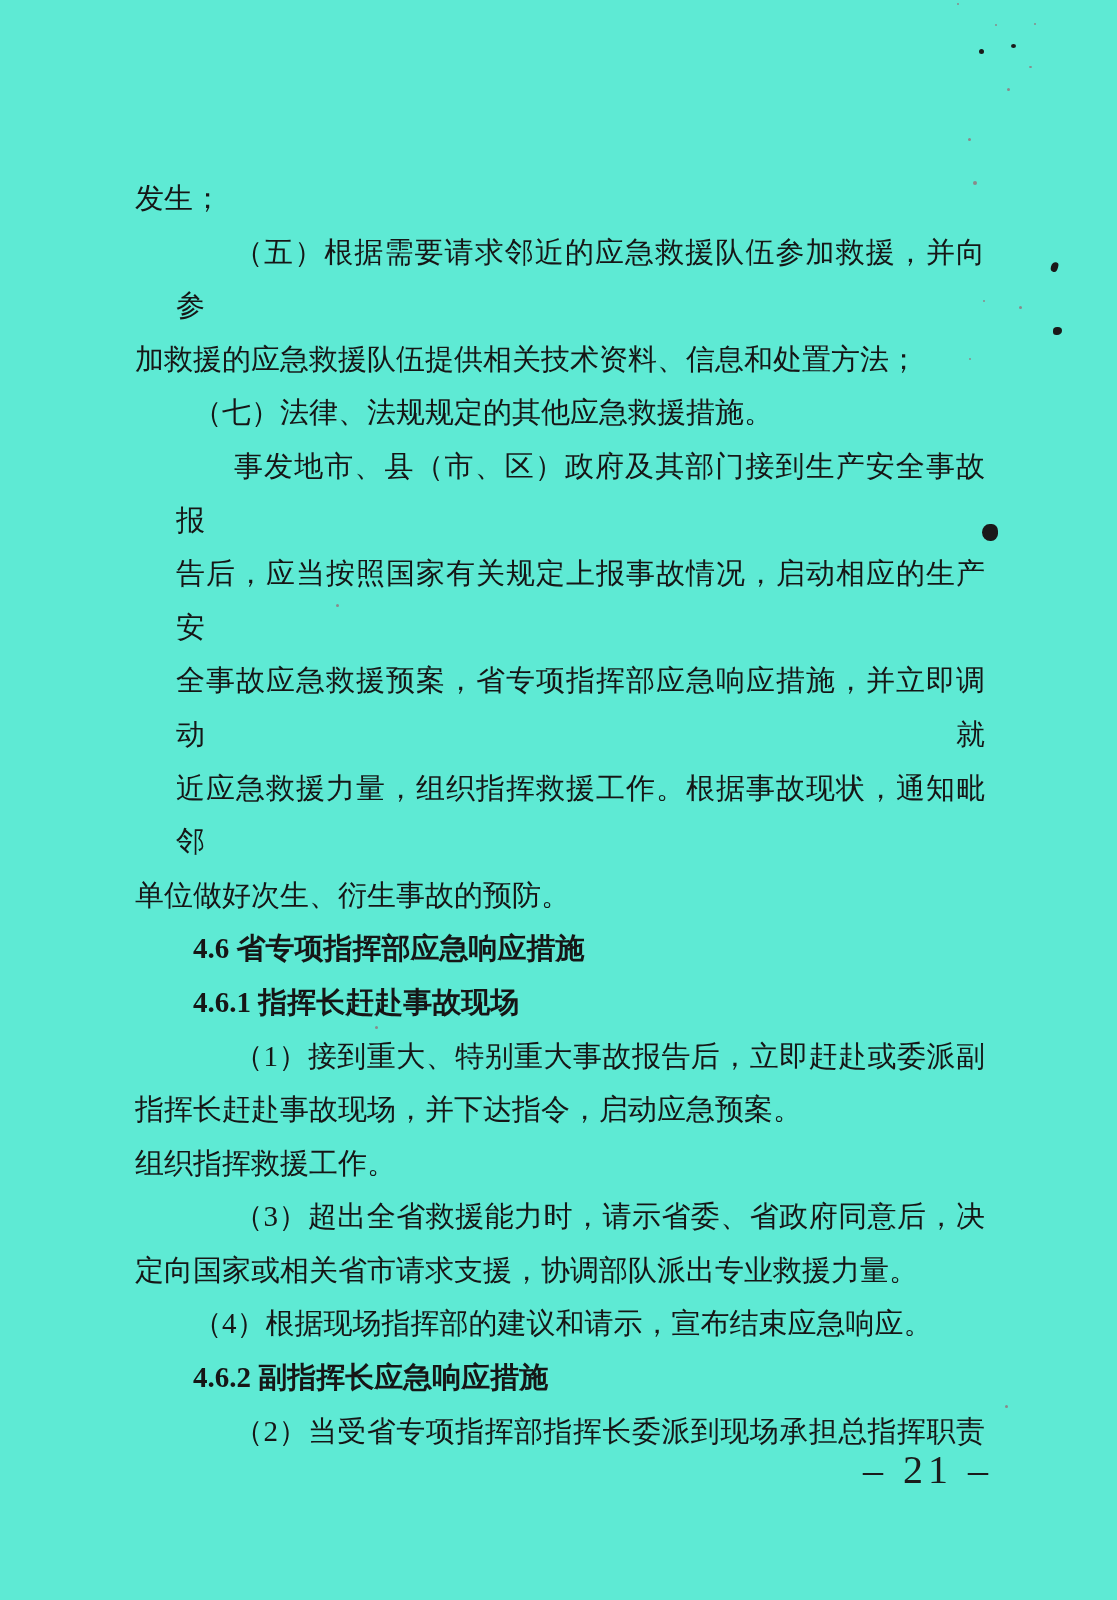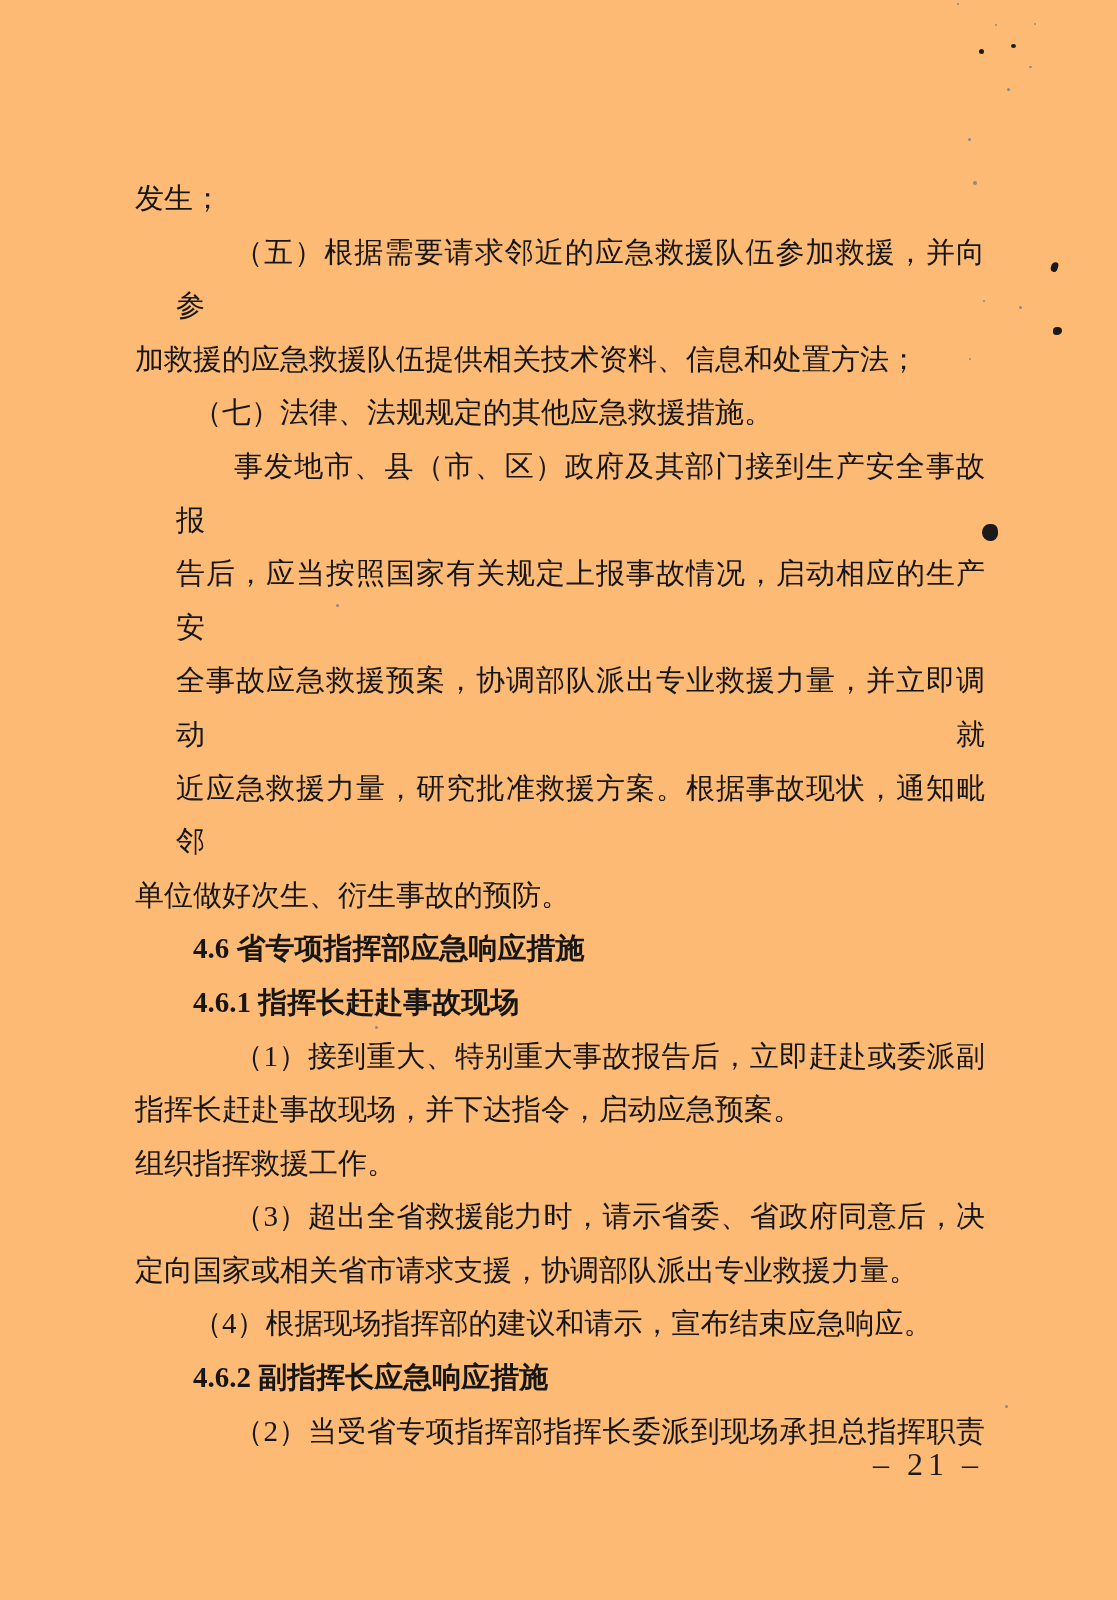--- a/index.html
+++ b/index.html
@@ -4,21 +4,21 @@
 <style>
   html, body {
     margin: 0;
     padding: 0;
     background: #ffffff;
   }
   .page {
     position: relative;
     width: 1117px;
     height: 1600px;
-    background: #fdba74;
+    background: #5eead4;
     font-family: "Liberation Serif", serif;
     color: #161616;
     overflow: hidden;
   }
   .body-text {
     position: absolute;
     left: 135px;
     top: 172px;
     width: 850px;
     font-size: 29px;
@@ -36,21 +36,21 @@
     margin-left: 41px;
   }
   .line.bold {
     font-weight: bold;
   }
   .footer-page-number {
     position: absolute;
     left: 858px;
     top: 1446px;
     width: 140px;
-    font-size: 32px;
+    font-size: 40px;
     letter-spacing: 5px;
     color: #1b1b1b;
     text-align: center;
     white-space: nowrap;
   }
   .ink-speck {
     position: absolute;
     background: #1a1a1a;
     border-radius: 50%;
   }
@@ -63,22 +63,22 @@
 
 <div class="page">
 
   <div class="body-text">
     <div class="line">发生；</div>
     <div class="line indent fill">（五）根据需要请求邻近的应急救援队伍参加救援，并向参</div>
     <div class="line">加救援的应急救援队伍提供相关技术资料、信息和处置方法；</div>
     <div class="line indent">（七）法律、法规规定的其他应急救援措施。</div>
     <div class="line indent fill">事发地市、县（市、区）政府及其部门接到生产安全事故报</div>
     <div class="line fill">告后，应当按照国家有关规定上报事故情况，启动相应的生产安</div>
-    <div class="line fill">全事故应急救援预案，协调部队派出专业救援力量，并立即调动就</div>
-    <div class="line fill">近应急救援力量，研究批准救援方案。根据事故现状，通知毗邻</div>
+    <div class="line fill">全事故应急救援预案，省专项指挥部应急响应措施，并立即调动就</div>
+    <div class="line fill">近应急救援力量，组织指挥救援工作。根据事故现状，通知毗邻</div>
     <div class="line">单位做好次生、衍生事故的预防。</div>
     <div class="line indent bold">4.6 省专项指挥部应急响应措施</div>
     <div class="line indent bold">4.6.1 指挥长赶赴事故现场</div>
     <div class="line indent fill">（1）接到重大、特别重大事故报告后，立即赶赴或委派副</div>
     <div class="line">指挥长赶赴事故现场，并下达指令，启动应急预案。</div>
     <div class="line">组织指挥救援工作。</div>
     <div class="line indent fill">（3）超出全省救援能力时，请示省委、省政府同意后，决</div>
     <div class="line">定向国家或相关省市请求支援，协调部队派出专业救援力量。</div>
     <div class="line indent">（4）根据现场指挥部的建议和请示，宣布结束应急响应。</div>
     <div class="line indent bold">4.6.2 副指挥长应急响应措施</div>

